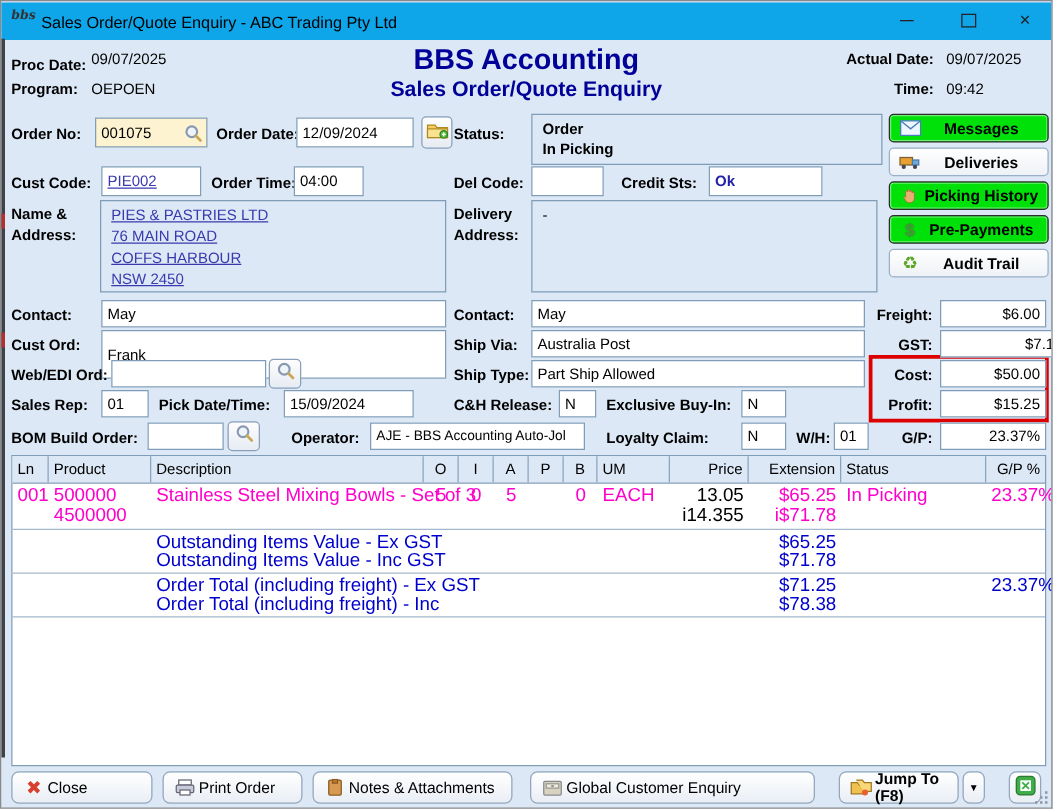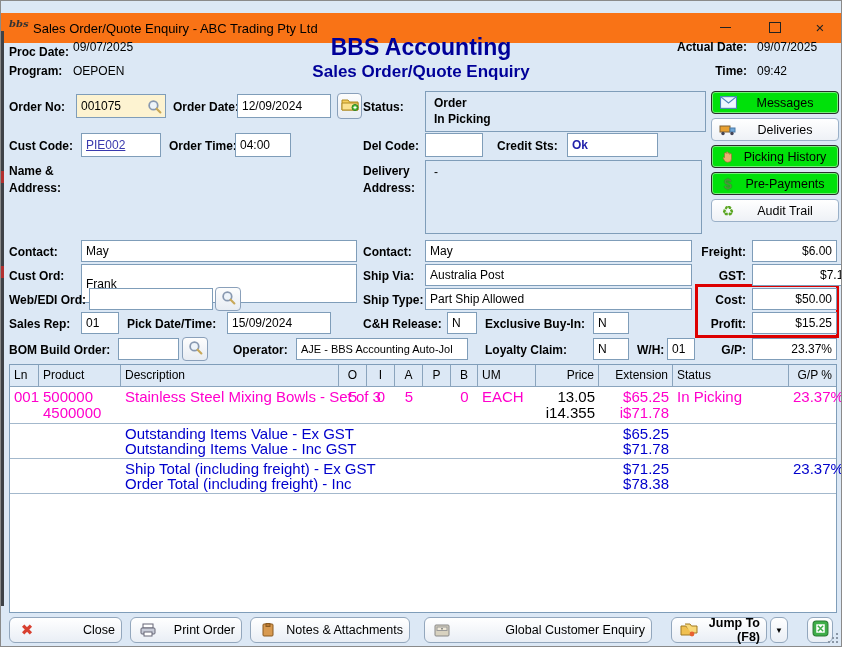--- a/index.html
+++ b/index.html
@@ -1,20 +1,20 @@
 <!DOCTYPE html>
 <html><head>
 <meta charset="utf-8">
 <style>
   html,body{margin:0;padding:0;background:#9aa0a8;}
   #window{position:relative;width:842px;height:647px;background:#dce8f5;
     font-family:"Liberation Sans","DejaVu Sans",sans-serif;border:1px solid #8a8a8a;
     box-sizing:border-box;overflow:hidden;}
   
-  #titlebar{position:absolute;left:0;top:12px;width:100%;height:30px;background:#f97316;}
+  #titlebar{position:absolute;left:0;top:1px;width:100%;height:30px;background:#0ea5e9;}
   #app-icon{position:absolute;left:8px;top:6px;width:18px;height:18px;font:italic bold 10px "DejaVu Serif",serif;color:#333;line-height:9px;}
   #title-text{position:absolute;left:32px;top:8px;font-size:13px;color:#000;white-space:nowrap;}
   .wc{position:absolute;top:0;width:46px;height:29px;display:flex;align-items:center;justify-content:center;color:#222;}
   .wc-min span{display:block;width:11px;height:1px;background:#222;}
   .wc-max span{display:block;width:10px;height:9px;border:1px solid #222;}
   .wc-close{font-size:15px;}
   
   .lbl{position:absolute;font-weight:bold;font-size:12px;color:#000;white-space:nowrap;}
   .val{position:absolute;font-size:12px;color:#000;white-space:nowrap;}
   .inp{position:absolute;background:#fff;border:1px solid #7f9db9;box-sizing:border-box;
@@ -23,21 +23,21 @@
   .inp.ra{justify-content:flex-end;text-align:center;}
   .boxl{position:absolute;border:1px solid #7f9db9;box-sizing:border-box;}
   .rlbl{position:absolute;width:62px;text-align:right;font-weight:bold;font-size:12px;white-space:nowrap;}
   .link{color:#3a3aae;text-decoration:underline;font-size:12px;display:block;margin:0 0 3px 0;cursor:pointer;}
   .tool{position:absolute;border:1px solid #8aa0ba;border-radius:4px;background:linear-gradient(#fdfdfd,#e7ecf3);
         display:flex;align-items:center;justify-content:center;box-sizing:border-box;}
   
   .sbtn{position:absolute;left:710px;width:128px;height:23px;border-radius:4px;box-sizing:border-box;
         display:flex;align-items:center;padding:0 6px;font-size:12.5px;color:#000;cursor:pointer;}
   .sbtn .ic{width:20px;display:flex;justify-content:center;align-items:center;}
-  .sbtn .tx{flex:1;text-align:center;}
+  .sbtn .tx{flex:1;text-align:center;font-weight:bold;}
   .sbtn.green{background:#00e10a;border:1px solid #2c2c2c;box-shadow:inset 0 0 0 1px rgba(255,255,255,.45);}
   .sbtn.white{background:linear-gradient(#ffffff,#eef1f6);border:1px solid #9ab0c8;}
   
   #red-box{position:absolute;left:694px;top:283px;width:144px;height:54px;border:3px solid #dd0000;box-sizing:border-box;}
   
   #table{position:absolute;left:8px;top:363px;width:828px;height:249px;background:#ffffff;
          border:1px solid #7f9db9;box-sizing:border-box;}
   .grid{display:grid;grid-template-columns:29px 82px 218px 28px 28px 28px 28px 27px 58px 63px 74px 116px 47px;}
   .thead{background:#dce8f5;border-bottom:1px solid #8aa4bd;height:21px;}
   .th{font-size:12px;color:#000;padding:3px 4px 0 4px;border-right:1px solid #8aa4bd;overflow:hidden;white-space:nowrap;box-sizing:border-box;}
@@ -49,21 +49,21 @@
   .item .tc.black{color:#000;}
   .sum{height:15px;line-height:15px;color:#0000cc;}
   .sum .tc{color:#0000cc;}
   .sep{height:0;border-top:1px solid #a3b8cc;margin:2px 0;}
   .slabel{grid-column:3/11;}
   
   .fbtn{position:absolute;top:616px;height:26px;border:1px solid #93a7bd;border-radius:6px;box-sizing:border-box;
         background:linear-gradient(#ffffff,#e9eef5);display:flex;align-items:center;padding:0 6px;
         font-size:12.5px;color:#000;cursor:pointer;}
   .fbtn .ic{width:22px;display:flex;justify-content:center;}
-  .fbtn .tx{flex:1;text-align:right;}
+  .fbtn .tx{flex:1;text-align:left;}
   #grip{position:absolute;right:3px;bottom:3px;width:10px;height:10px;}
   #grip i{position:absolute;width:2px;height:2px;background:#8a97a6;}
   
   #edge{position:absolute;left:0;top:30px;width:3px;height:575px;background:#3f4247;}
   #edge i{position:absolute;left:0;width:3px;height:12px;background:#b23030;}
   .mag{display:inline-block;}
 </style>
 </head>
 <body>
 
@@ -141,20 +141,26 @@
   <div class="inp" style="left:424px;top:132px;width:58px;height:24px">
       <span></span>
     </div>
   <span class="lbl" style="left:496px;top:138px">Credit Sts:</span>
   <div class="inp" style="left:566px;top:132px;width:91px;height:24px;font-weight:bold;color:#2222aa">
       <span>Ok</span>
     </div>
 
   <span class="lbl" style="left:8px;top:163px">Name &amp;</span>
   <span class="lbl" style="left:8px;top:180px">Address:</span>
+  <div class="boxl" style="left:79px;top:159px;width:277px;height:74px;padding:4px 8px">
+    <span class="link">PIES &amp; PASTRIES LTD</span>
+    <span class="link">76 MAIN ROAD</span>
+    <span class="link">COFFS HARBOUR</span>
+    <span class="link">NSW 2450</span>
+  </div>
   <span class="lbl" style="left:362px;top:163px">Delivery</span>
   <span class="lbl" style="left:362px;top:180px">Address:</span>
   <div class="boxl" style="left:424px;top:159px;width:277px;height:74px;padding:4px 8px;font-size:12px"><span>-</span></div>
 
   <div class="sbtn green" style="top:90px">
     <span class="ic">
         <svg width="17" height="13" viewBox="0 0 16 12">
           <rect x="0.5" y="0.5" width="15" height="11" fill="#eef6ff" stroke="#4a80b8"></rect>
           <path d="M0.5 0.5 L8 6.5 L15.5 0.5" fill="none" stroke="#4a80b8"></path>
         </svg>
@@ -335,21 +341,21 @@
     <div class="grid sum">
       <div class="tc" style="grid-column:1/3"></div>
       <div class="tc slabel">Outstanding Items Value - Inc GST</div>
       <div class="tc ri">$71.78</div>
       <div class="tc"></div>
       <div class="tc ri"></div>
     </div>
     <div class="sep"></div>
     <div class="grid sum">
       <div class="tc" style="grid-column:1/3"></div>
-      <div class="tc slabel">Ship Total (including freight) - Ex GST</div>
+      <div class="tc slabel">Order Total (including freight) - Ex GST</div>
       <div class="tc ri">$71.25</div>
       <div class="tc"></div>
       <div class="tc ri">23.37%</div>
     </div>
     <div class="grid sum">
       <div class="tc" style="grid-column:1/3"></div>
       <div class="tc slabel">Order Total (including freight) - Inc</div>
       <div class="tc ri">$78.38</div>
       <div class="tc"></div>
       <div class="tc ri"></div>

